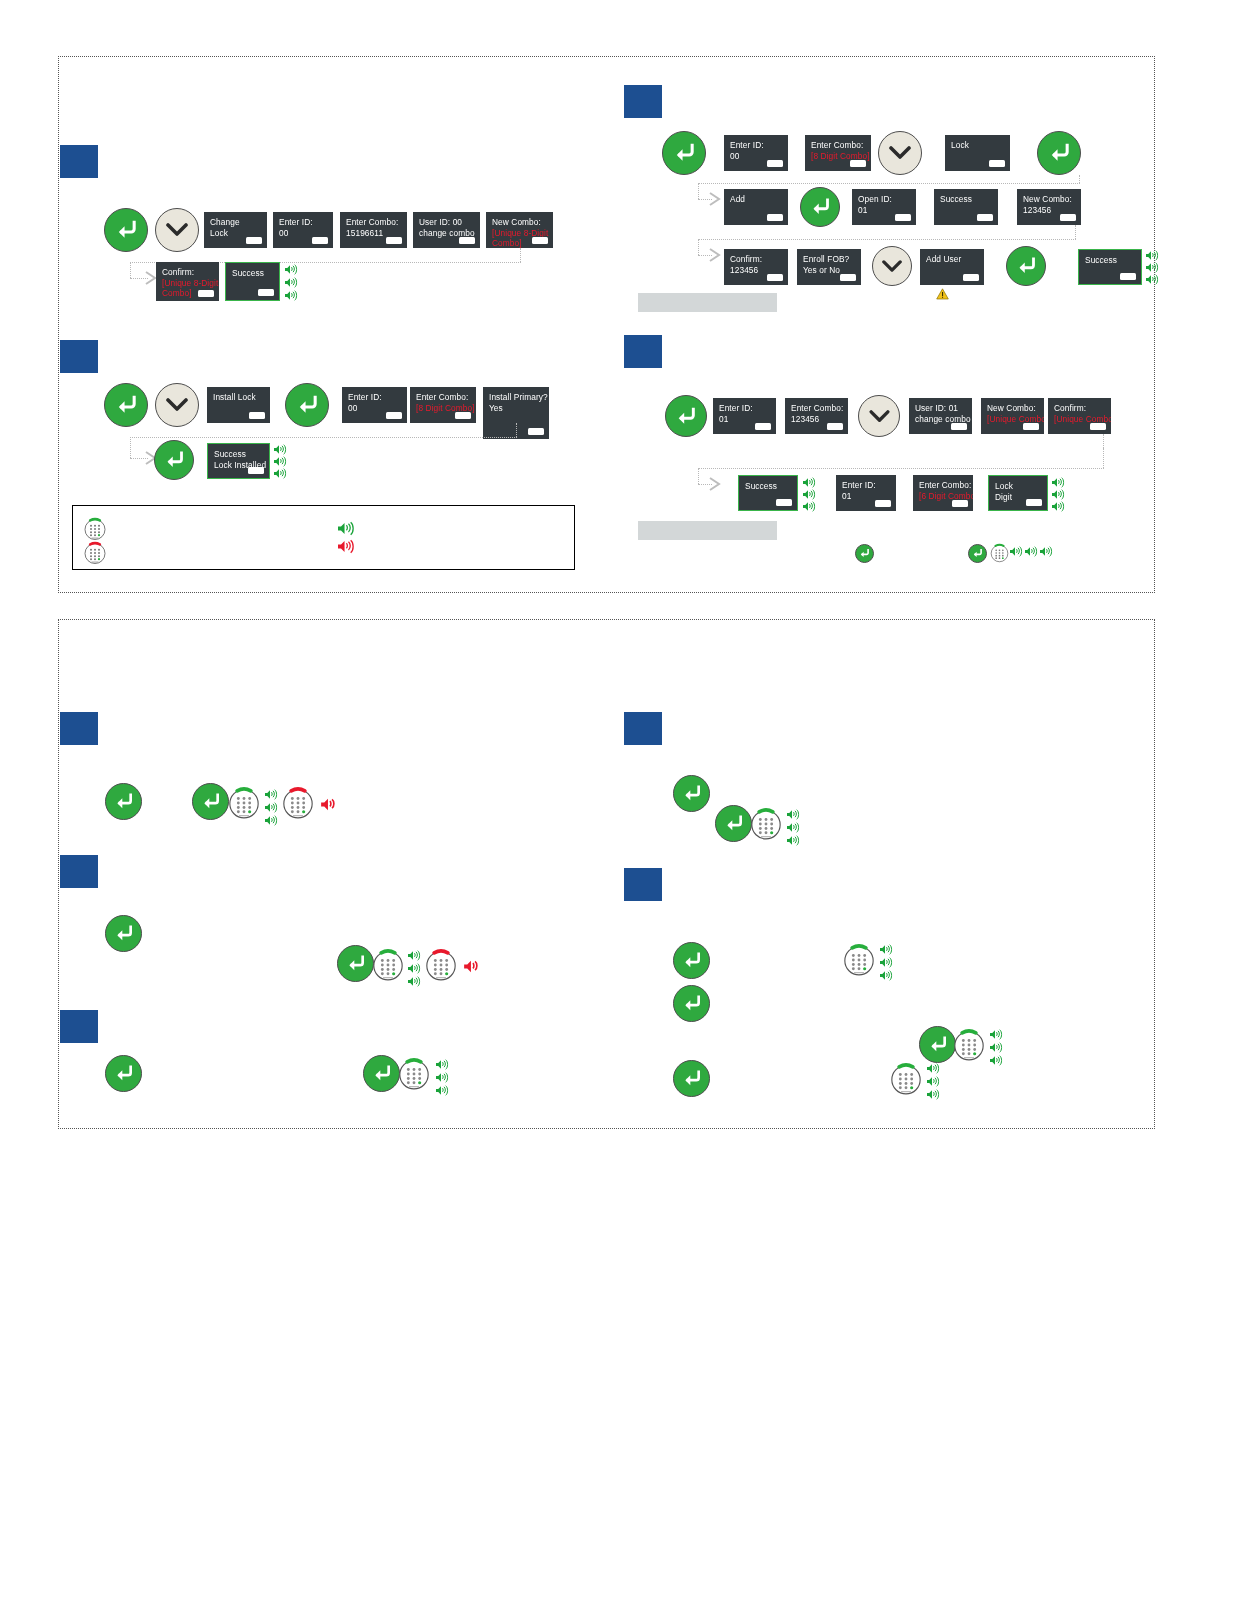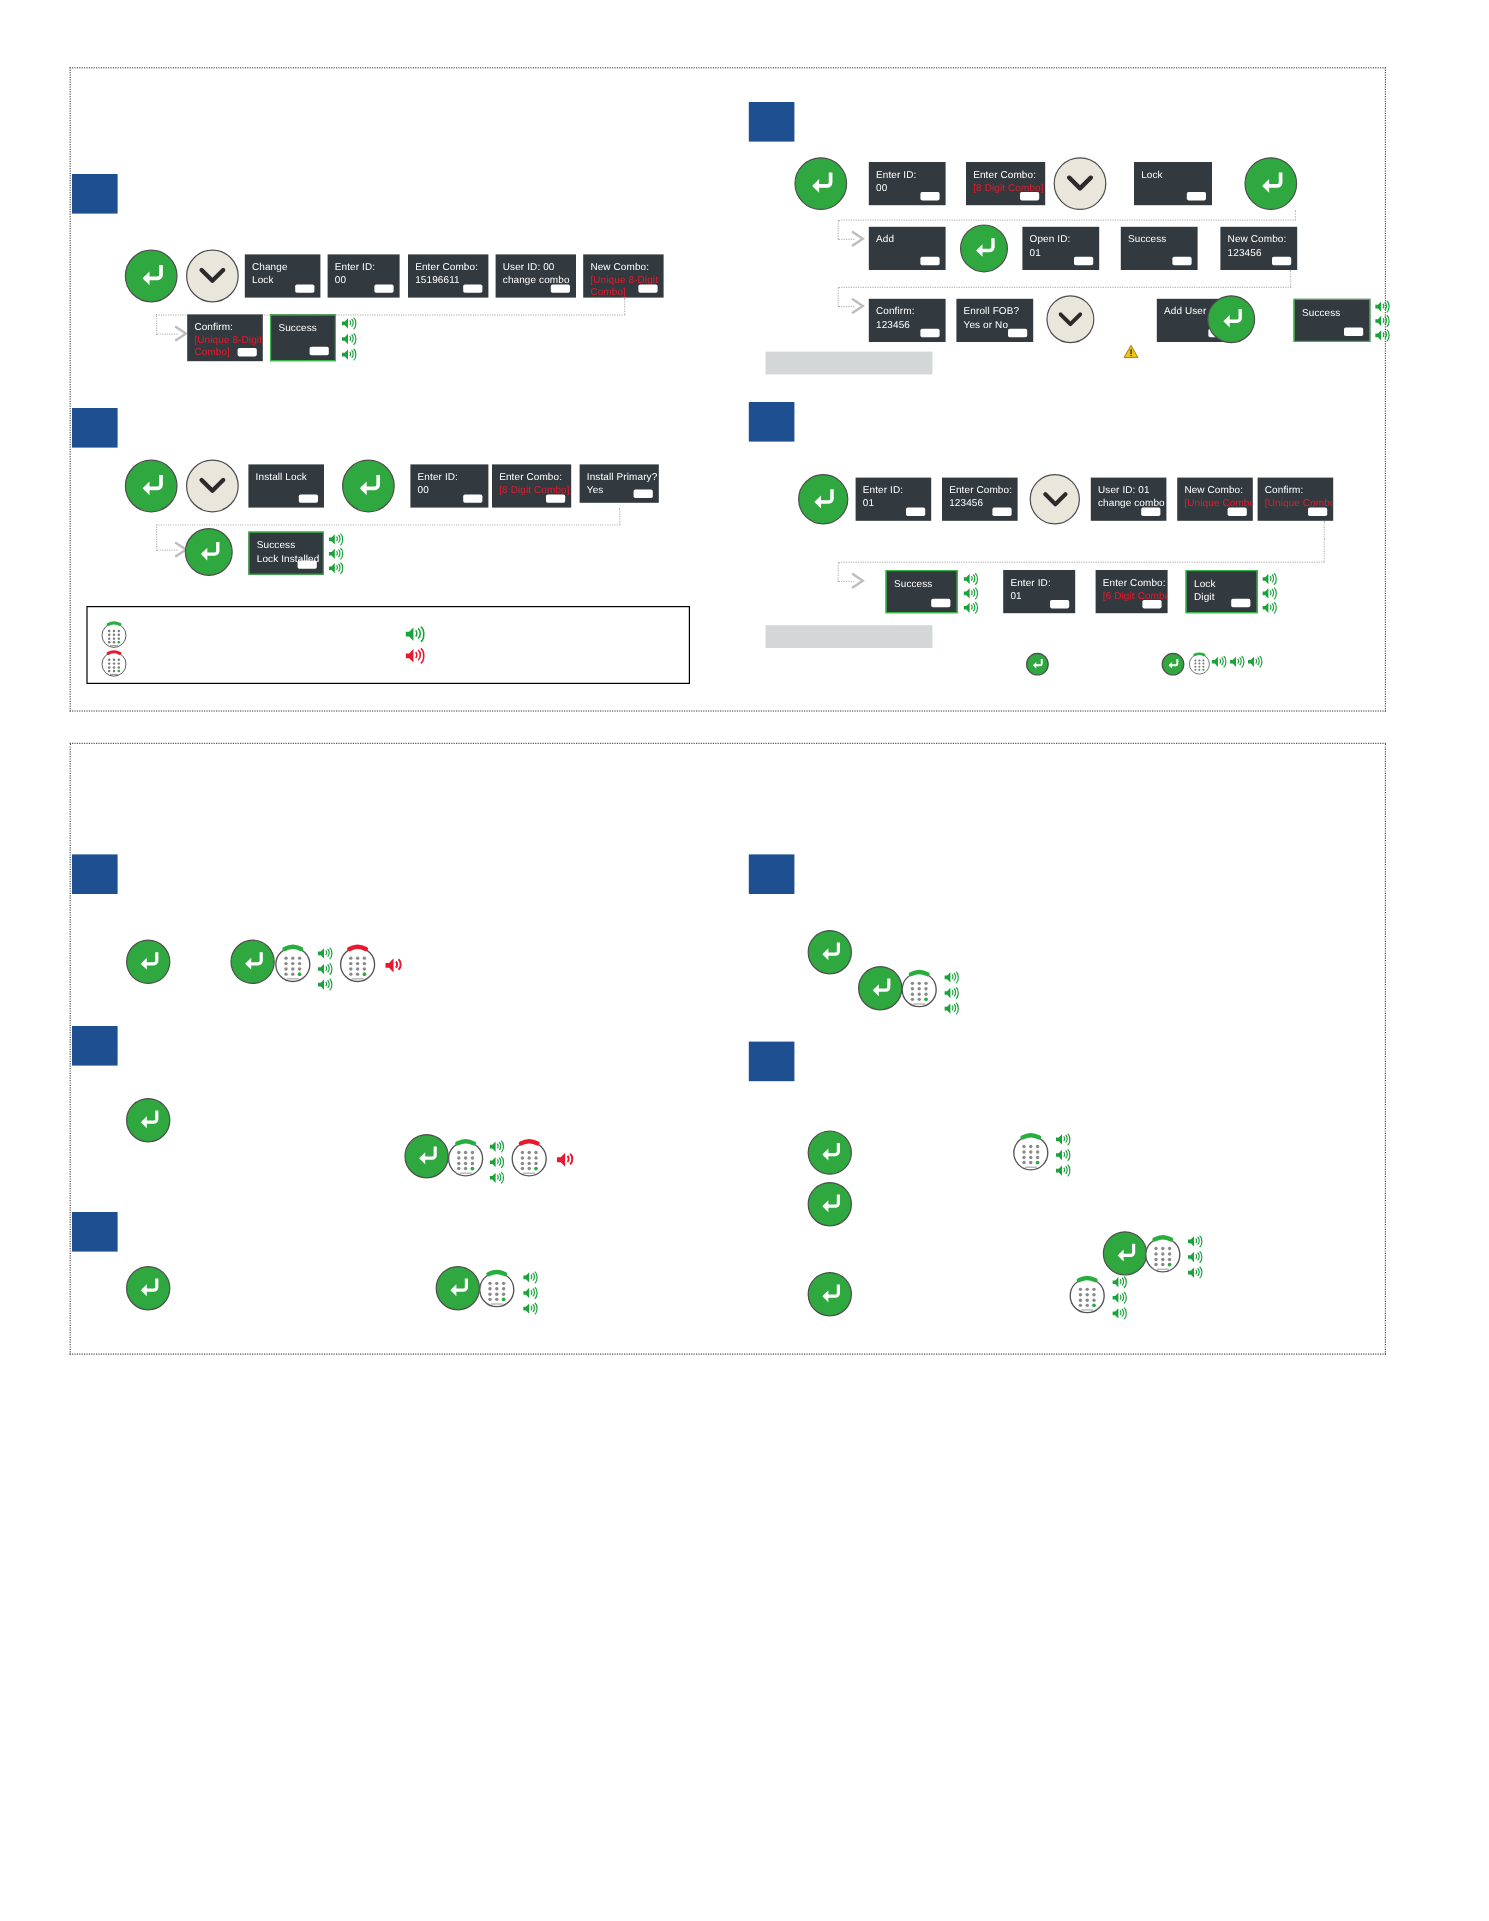--- a/index.html
+++ b/index.html
@@ -204,21 +204,21 @@
 <div class="screen" style="left:342px;top:387px;width:65px;height:36px;">
   <span class="ln">Enter ID:</span>
   <span class="ln">00</span>
   <span class="softkey"></span>
 </div>
 <div class="screen" style="left:410px;top:387px;width:66px;height:36px;">
   <span class="ln">Enter Combo:</span>
   <span class="ln red">[8 Digit Combo]</span>
   <span class="softkey"></span>
 </div>
-<div class="screen" style="left:483px;top:387px;width:66px;height:32px;">
+<div class="screen" style="left:483px;top:387px;width:66px;height:52px;">
   <span class="ln">Install Primary?</span>
   <span class="ln">Yes</span>
   <span class="softkey"></span>
 </div>
 
 <div class="conn">
   <div class="v" style="left:516px;top:423px;height:14px;"></div>
   <div class="h" style="left:130px;top:437px;width:387px;"></div>
   <div class="v" style="left:130px;top:437px;height:21px;"></div>
   <div class="h" style="left:130px;top:458px;width:18px;"></div>
@@ -406,21 +406,21 @@
 <div class="screen" style="left:797px;top:249px;width:64px;height:36px;">
   <span class="ln">Enroll FOB?</span>
   <span class="ln">Yes or No</span>
   <span class="softkey"></span>
 </div>
 <div class="rbtn down" style="left:872px;top:246px;width:40px;height:40px;">
   <svg width="20" height="13" viewBox="0 0 22 14">
       <path d="M2 2l9 9 9-9" stroke="#2b2b2b" stroke-width="3.6" fill="none" stroke-linecap="round" stroke-linejoin="round"></path>
     </svg>
 </div>
-<div class="screen" style="left:920px;top:249px;width:64px;height:36px;margin-left:44px;">
+<div class="screen" style="left:920px;top:249px;width:64px;height:36px;">
   <span class="ln">Add User</span>
   <span class="softkey"></span>
 </div>
 <div class="warn" style="left:936px;top:286px;">
   <svg width="13" height="12" viewBox="0 0 13 12">
       <path d="M6.5 0.8 12.3 11H0.7z" fill="#f2c21a" stroke="#8c7200" stroke-width="0.7"></path>
       <rect x="6" y="4" width="1.1" height="4" fill="#3a3000"></rect>
       <rect x="6" y="8.7" width="1.1" height="1.1" fill="#3a3000"></rect>
     </svg>
 </div>

